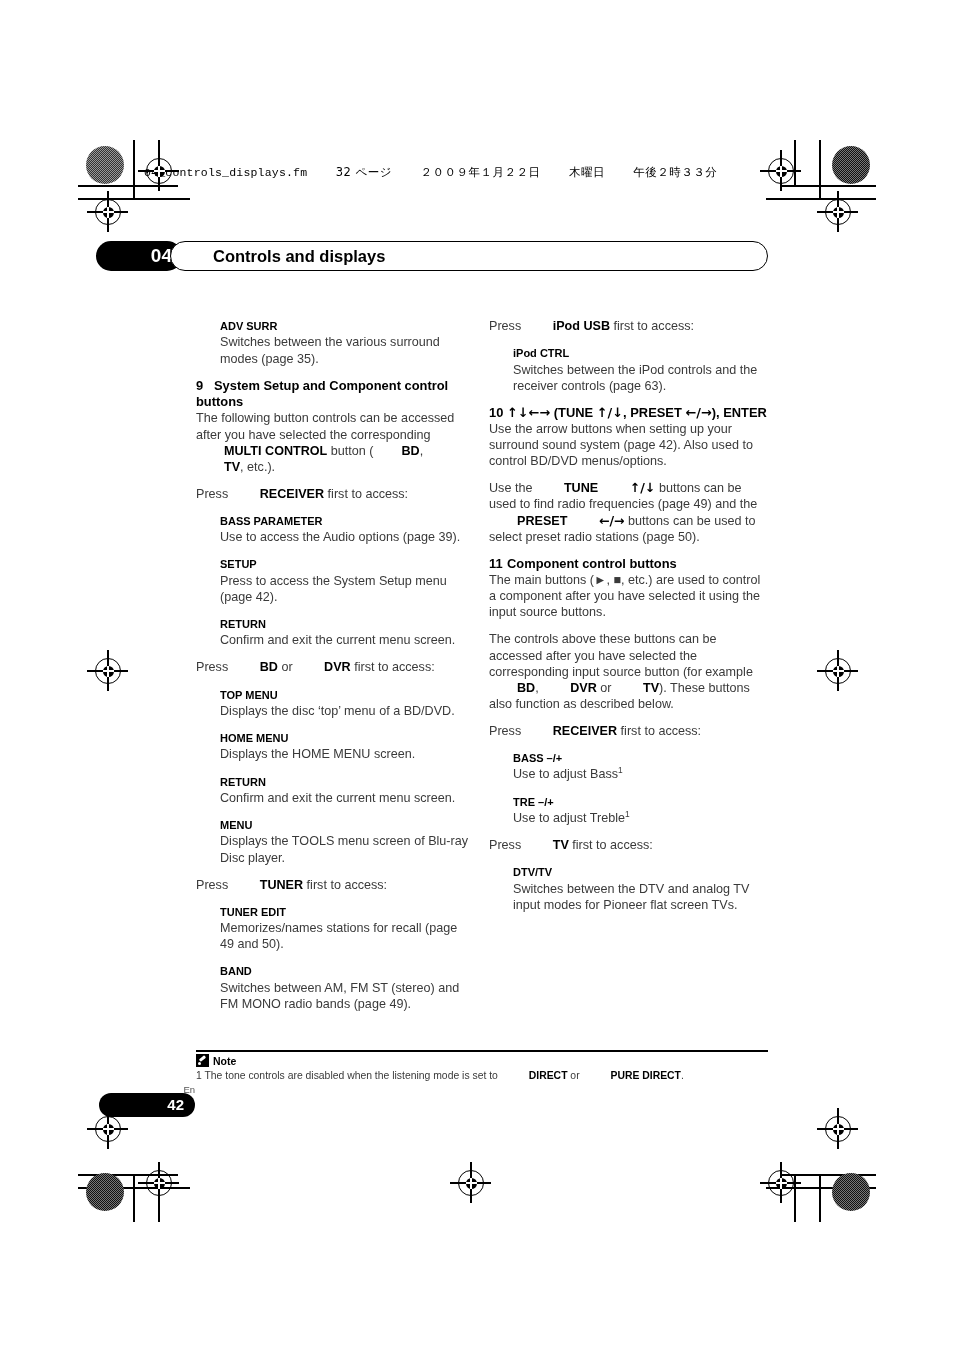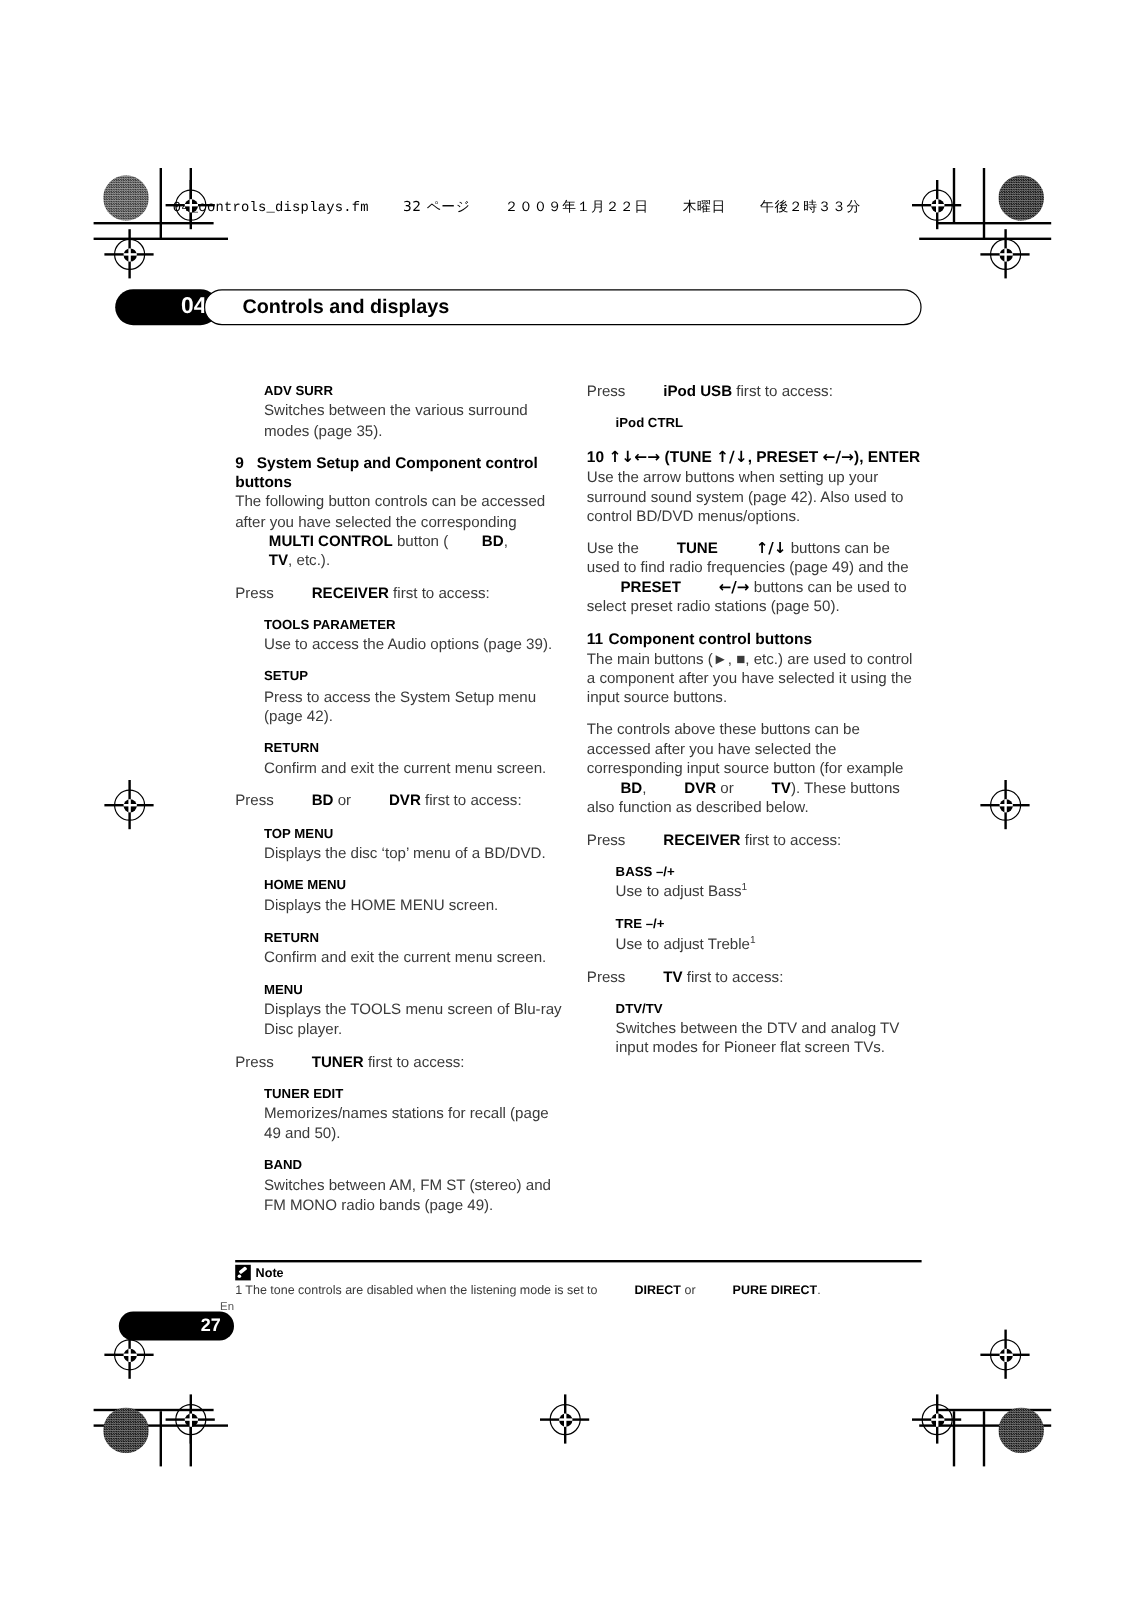--- a/index.html
+++ b/index.html
@@ -108,21 +108,21 @@
     position: absolute;
     left: 74px; top: 0;
     width: 598px; height: 30px;
     border: 1.4px solid #000;
     border-radius: 15px;
     box-sizing: border-box;
     background: #fff;
     font-weight: bold;
     font-size: 16.5px;
     line-height: 28px;
-    padding-left: 31px;
+    padding-left: 42px;
     box-sizing: border-box;
   }
 
   
   .col {
     position: absolute;
     top: 318px;
     width: 278px;
     font-size: 12.6px;
     line-height: 16.1px;
@@ -316,21 +316,21 @@
     <p class="subhead indent">ADV SURR</p>
     <div class="" style="height: 0px;"></div>
     <p class="indent">Switches between the various surround modes (page 35).</p>
     <div class="gap"></div>
     <p class="numhead"><span class="num">9</span><span>System Setup and Component control buttons</span></p>
     <div class="" style="height: 0px;"></div>
     <p>The following button controls can be accessed after you have selected the corresponding <b>MULTI CONTROL</b> button (<b>BD</b>, <b>TV</b>, etc.).</p>
     <div class="gap"></div>
     <p>Press <b>RECEIVER</b> first to access:</p>
     <div class="gap"></div>
-    <p class="subhead indent">TOOLS PARAMETER</p>
+    <p class="subhead indent">BASS PARAMETER</p>
     <div class="" style="height: 0px;"></div>
     <p class="indent">Use to access the Audio options (page 39).</p>
     <div class="gap"></div>
     <p class="subhead indent">SETUP</p>
     <div class="" style="height: 0px;"></div>
     <p class="indent">Press to access the System Setup menu (page 42).</p>
     <div class="gap"></div>
     <p class="subhead indent">RETURN</p>
     <div class="" style="height: 0px;"></div>
     <p class="indent">Confirm and exit the current menu screen.</p>
@@ -361,20 +361,21 @@
     <div class="gap"></div>
     <p class="subhead indent">BAND</p>
     <div class="" style="height: 0px;"></div>
     <p class="indent">Switches between AM, FM ST (stereo) and FM MONO radio bands (page 49).</p>
   </div>
 <div class="col right" id="col-right">
     <p>Press <b>iPod USB</b> first to access:</p>
     <div class="gap"></div>
     <p class="subhead indent">iPod CTRL</p>
     <div class="" style="height: 0px;"></div>
+    <p class="indent">Switches between the iPod controls and the receiver controls (page 63).</p>
     <div class="gap"></div>
     <p class="numhead"><span class="num">10</span><span><span class="arrow">↑↓←→</span> (TUNE <span class="arrow">↑/↓</span>, PRESET <span class="arrow">←/→</span>), ENTER</span></p>
     <div class="" style="height: 0px;"></div>
     <p>Use the arrow buttons when setting up your surround sound system (page 42). Also used to control BD/DVD menus/options.</p>
     <div class="gap"></div>
     <p>Use the <b>TUNE</b> <b class="arrow">↑/↓</b> buttons can be used to find radio frequencies (page 49) and the <b>PRESET</b> <b class="arrow">←/→</b> buttons can be used to select preset radio stations (page 50).</p>
     <div class="gap"></div>
     <p class="numhead"><span class="num">11</span><span>Component control buttons</span></p>
     <div class="" style="height: 0px;"></div>
     <p>The main buttons (►, ■, etc.) are used to control a component after you have selected it using the input source buttons.</p>
@@ -398,14 +399,14 @@
     <p class="indent">Switches between the DTV and analog TV input modes for Pioneer flat screen TVs.</p>
   </div>
 
 <div class="note-rule"></div>
 <div class="note-head">
   <span class="note-icon"></span>
   <span>Note</span>
 </div>
 <div class="footnote-text" id="footnote-text">1 The tone controls are disabled when the listening mode is set to <b>DIRECT</b> or <b>PURE DIRECT</b>.</div>
 
-<div class="pagenum-pill">27</div>
+<div class="pagenum-pill">42</div>
 <div class="pagelang">En</div>
 
 </body></html>

